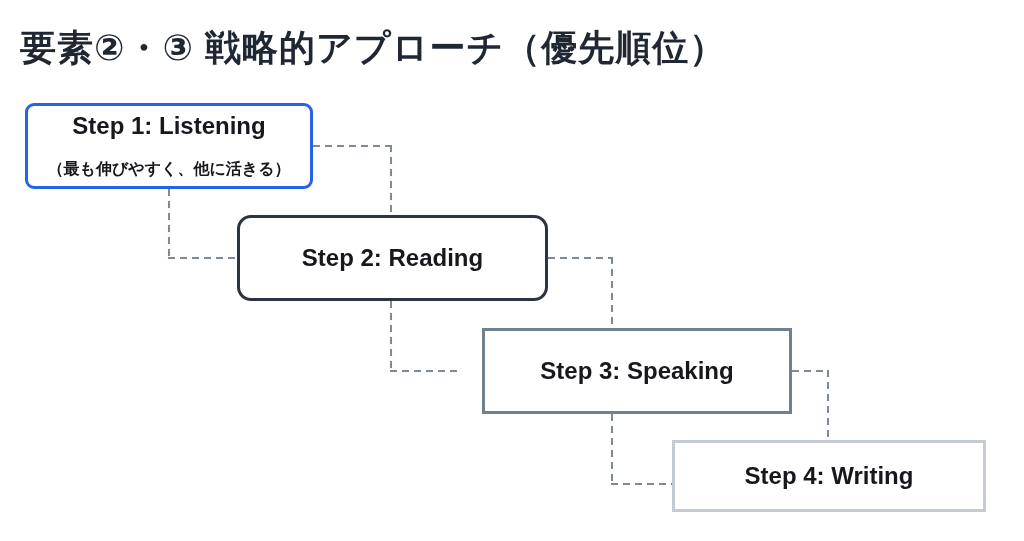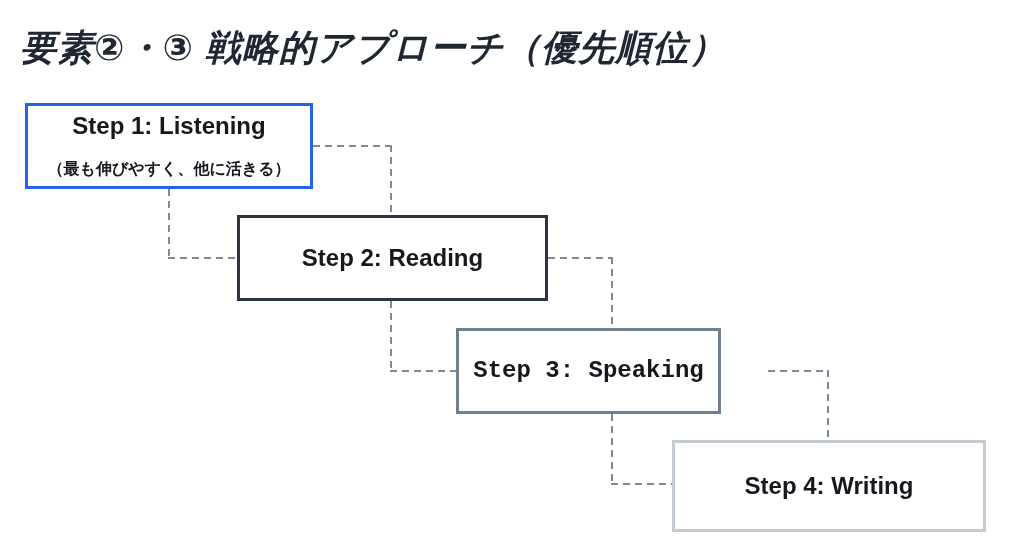--- a/index.html
+++ b/index.html
@@ -18,21 +18,20 @@
     overflow:hidden;
   }
   .slide-title{
     position:absolute;
     left:20px;top:24px;
     font-size:36px;
     font-weight:800;
     letter-spacing:1px;
     color:var(--title);
     white-space:nowrap;
-    font-style:italic;
   }
   .step-box{
     position:absolute;
     background:#fff;
     border:3px solid #333;
     display:flex;
     flex-direction:column;
     justify-content:center;
     align-items:center;
     text-align:center;
@@ -49,22 +48,22 @@
   .step-note{
     font-size:16px;
     font-weight:700;
     color:var(--body);
     line-height:1.35;
     margin-top:17px;
     white-space:nowrap;
   }
   .box-1{left:25px;top:103px;width:288px;height:86px;}
   .box-2{left:237px;top:215px;width:311px;height:86px;}
-  .box-3{left:456px;top:328px;width:265px;height:86px;font-family:Liberation Mono, monospace;}
-  .box-4{left:672px;top:440px;width:314px;height:92px;}
+  .box-3{left:482px;top:328px;width:310px;height:86px;}
+  .box-4{left:672px;top:440px;width:314px;height:72px;}
   .dash-h,.dash-v{position:absolute;z-index:1;}
   .dash-h{height:2px;background:repeating-linear-gradient(90deg,var(--dash) 0 7px,transparent 7px 12px);}
   .dash-v{width:2px;background:repeating-linear-gradient(180deg,var(--dash) 0 7px,transparent 7px 12px);}
   
   .c1a-h{left:313px;top:145px;width:79px;}
   .c1a-v{left:390px;top:145px;height:70px;}
   .c1b-v{left:168px;top:189px;height:69px;}
   .c1b-h{left:168px;top:257px;width:69px;}
   
   .c2a-h{left:548px;top:257px;width:65px;}
@@ -92,26 +91,26 @@
   <div class="dash-h c2a-h"></div>
   <div class="dash-v c2a-v"></div>
   <div class="dash-v c2b-v"></div>
   <div class="dash-h c2b-h"></div>
 
   <div class="dash-h c3a-h"></div>
   <div class="dash-v c3a-v"></div>
   <div class="dash-v c3b-v"></div>
   <div class="dash-h c3b-h"></div>
 
-  <div class="step-box box-1" style="border-color: rgb(37, 99, 235);">
+  <div class="step-box box-1" style="border-color: rgb(37, 99, 235); border-radius: 9px;">
     <div class="step-label">Step 1: Listening</div>
     <div class="step-note">（最も伸びやすく、他に活きる）</div>
   </div>
 
-  <div class="step-box box-2" style="border-color: rgb(43, 52, 64);">
+  <div class="step-box box-2" style="border-color: rgb(43, 52, 64); border-radius: 14px;">
     <div class="step-label">Step 2: Reading</div>
   </div>
 
   <div class="step-box box-3" style="border-color: rgb(113, 128, 143);">
     <div class="step-label">Step 3: Speaking</div>
   </div>
 
   <div class="step-box box-4" style="border-color: rgb(197, 203, 210);">
     <div class="step-label">Step 4: Writing</div>
   </div>

